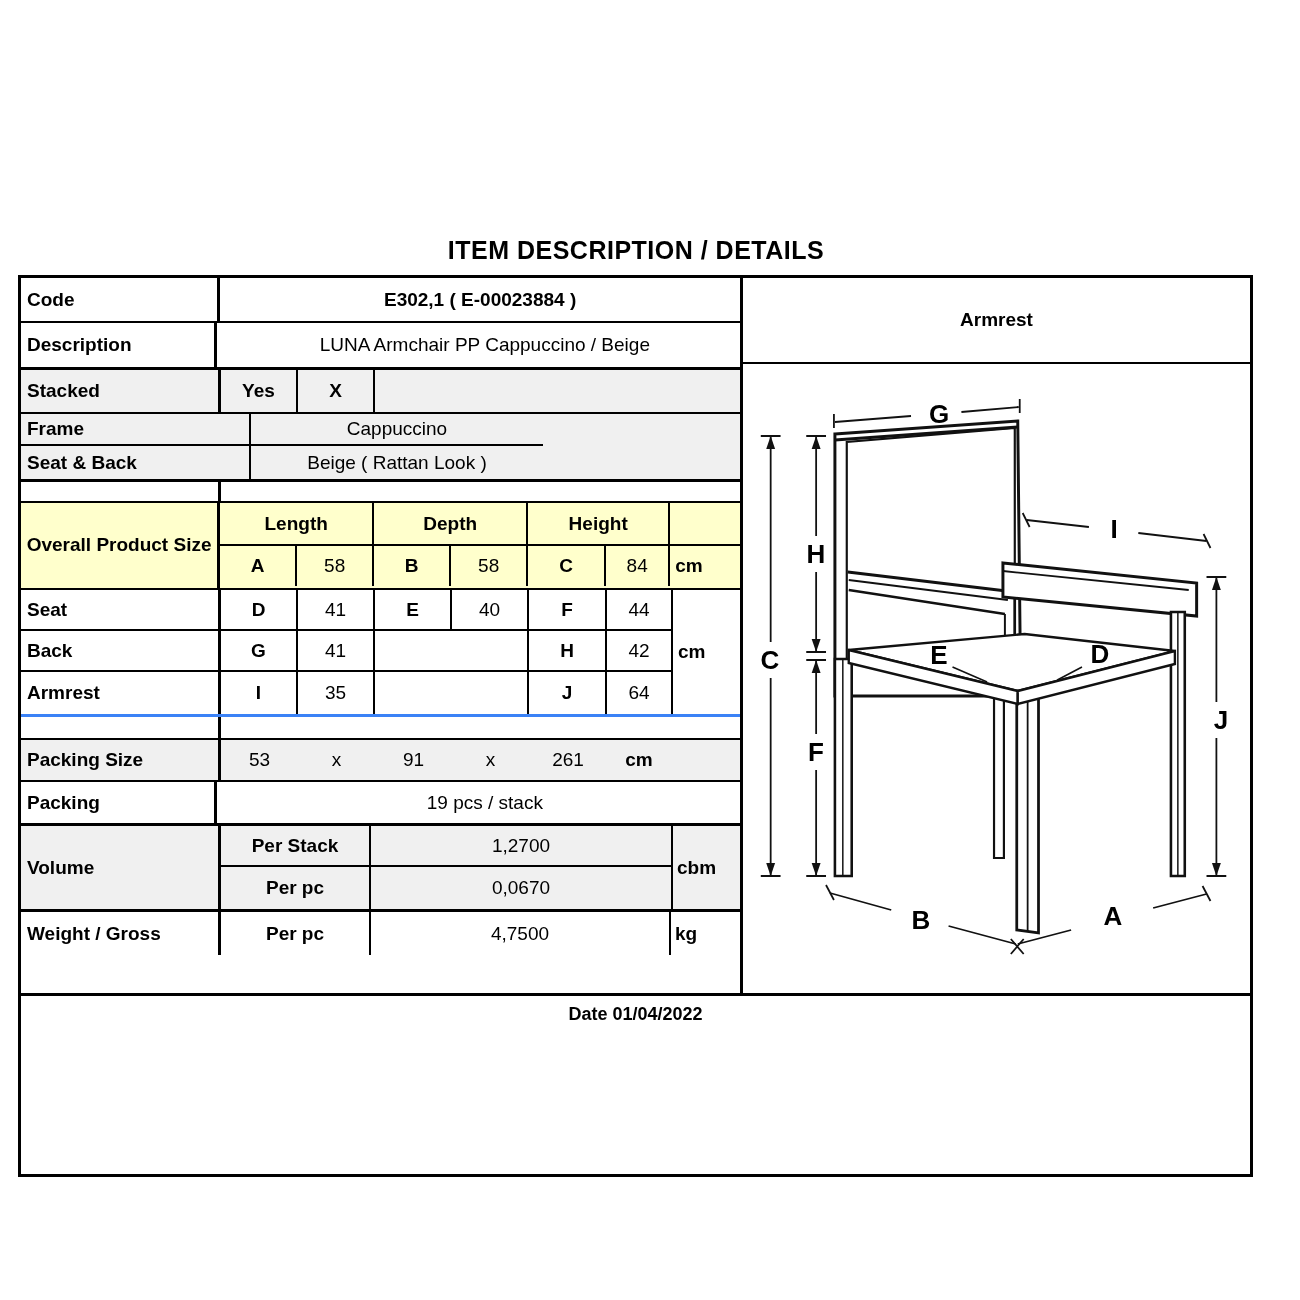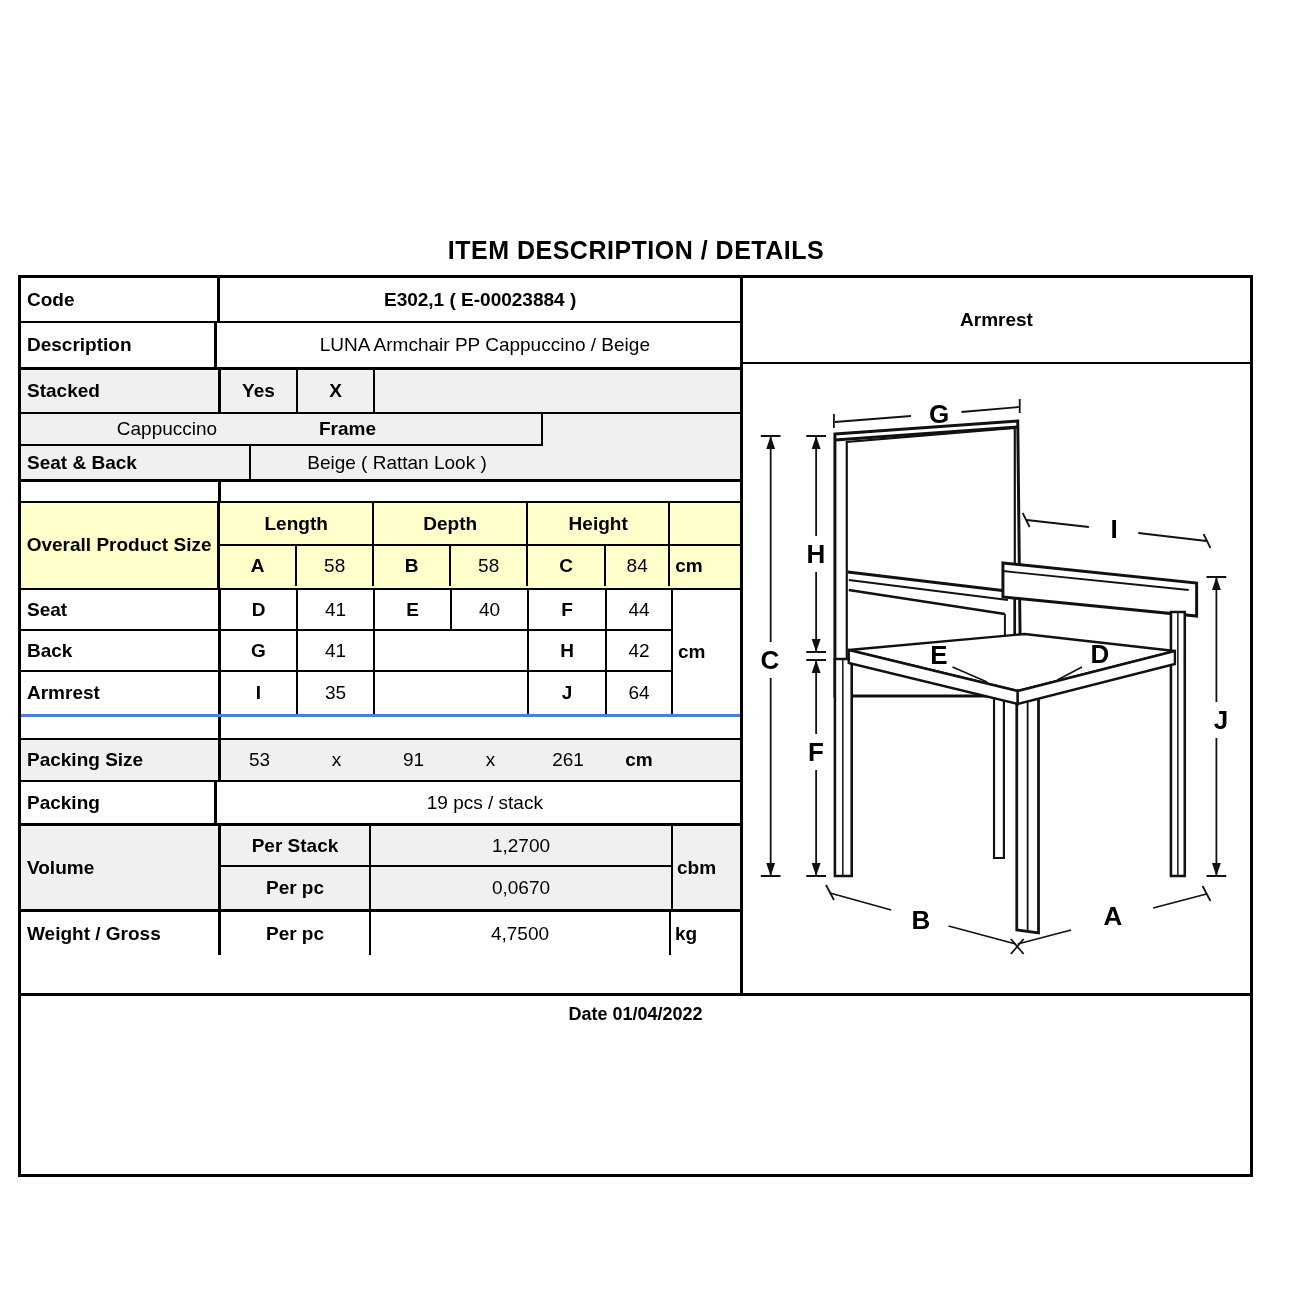--- a/index.html
+++ b/index.html
@@ -71,22 +71,22 @@
           <div class="cell lbl">Stacked</div>
           <div class="cell w77 c b br2">Yes</div>
           <div class="cell w77 c b br2">X</div>
           <div class="cell fill"></div>
         </div>
 
 
         <div class="vblock h68 bb3 gray" style="border-bottom:3px solid #000;">
           <div class="vrows w522">
             <div class="row" style="height:32px">
+              <div class="cell w230 b br2" style="padding-left:6px">Frame</div>
               <div class="cell w292 c">Cappuccino</div>
-              <div class="cell w230 b br2" style="padding-left:6px">Frame</div>
             </div>
             <div class="row nb" style="height:33px">
               <div class="cell w230 b br2" style="padding-left:6px">Seat &amp; Back</div>
               <div class="cell w292 c">Beige  ( Rattan Look )</div>
             </div>
           </div>
         </div>
 
         <div class="row h21">
           <div class="cell lbl"></div>

